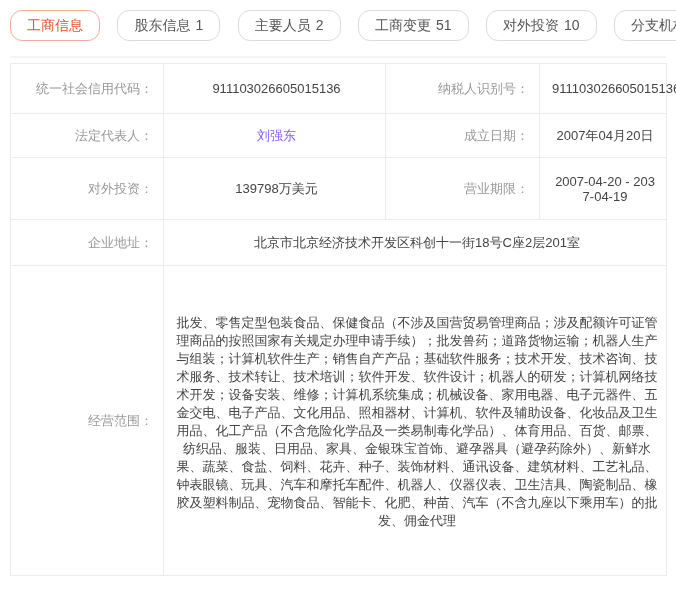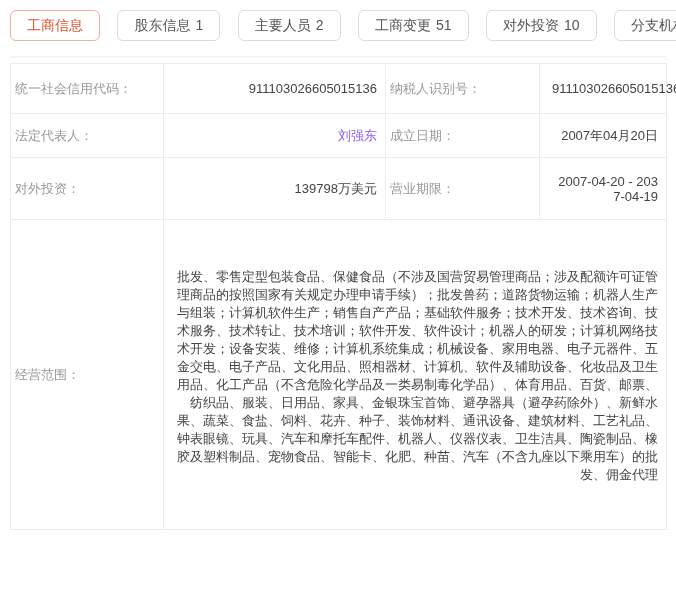--- a/index.html
+++ b/index.html
@@ -14,21 +14,21 @@
     padding: 10px 10px 0 10px;
     white-space: nowrap;
   }
   .tab {
     display: inline-block;
     height: 31px;
     line-height: 29px;
     padding: 0 16px;
     margin-right: 13px;
     border: 1px solid #dcdcdc;
-    border-radius: 6px;
+    border-radius: 12px;
     background: #ffffff;
     color: #555555;
     font-size: 14px;
     cursor: pointer;
     vertical-align: top;
   }
   .tab .count { margin-left: 5px; }
   .tab.active {
     color: #e4502c;
     border-color: #efaf9c;
@@ -44,27 +44,27 @@
     border-collapse: collapse;
     table-layout: fixed;
   }
   table.info td {
     border: 1px solid #ececec;
     font-size: 13px;
     vertical-align: middle;
   }
   td.lbl {
     color: #999999;
-    text-align: left;
+    text-align: right;
     padding: 6px 10px 6px 4px;
     background: #ffffff;
   }
   td.val {
     color: #444444;
-    text-align: right;
+    text-align: center;
     padding: 6px 8px 6px 12px;
     word-break: break-all;
   }
   td.val.nowrap { white-space: nowrap; overflow: visible; }
   col.c1 { width: 153px; }
   col.c2 { width: 222px; }
   col.c3 { width: 154px; }
   col.c4 { width: 127px; }
   tr.r-sm  td { height: 44px; }
   tr.r-md  td { height: 50px; }
@@ -125,19 +125,23 @@
   </tr>
 
   <tr class="r-2l">
     <td class="lbl">对外投资：</td>
     <td class="val">139798万美元</td>
     <td class="lbl">营业期限：</td>
     <td class="val">2007-04-20 - 2037-04-19</td>
   </tr>
 
 
+  <tr class="r-addr">
+    <td class="lbl">企业地址：</td>
+    <td class="val" colspan="3">北京市北京经济技术开发区科创十一街18号C座2层201室</td>
+  </tr>
 
   <tr class="r-scope">
     <td class="lbl">经营范围：</td>
     <td class="val scope-val" colspan="3">批发、零售定型包装食品、保健食品（不涉及国营贸易管理商品；涉及配额许可证管理商品的按照国家有关规定办理申请手续）；批发兽药；道路货物运输；机器人生产与组装；计算机软件生产；销售自产产品；基础软件服务；技术开发、技术咨询、技术服务、技术转让、技术培训；软件开发、软件设计；机器人的研发；计算机网络技术开发；设备安装、维修；计算机系统集成；机械设备、家用电器、电子元器件、五金交电、电子产品、文化用品、照相器材、计算机、软件及辅助设备、化妆品及卫生用品、化工产品（不含危险化学品及一类易制毒化学品）、体育用品、百货、邮票、纺织品、服装、日用品、家具、金银珠宝首饰、避孕器具（避孕药除外）、新鲜水果、蔬菜、食盐、饲料、花卉、种子、装饰材料、通讯设备、建筑材料、工艺礼品、钟表眼镜、玩具、汽车和摩托车配件、机器人、仪器仪表、卫生洁具、陶瓷制品、橡胶及塑料制品、宠物食品、智能卡、化肥、种苗、汽车（不含九座以下乘用车）的批发、佣金代理</td>
   </tr>
 </tbody>
   </table>
 
 </body></html>

